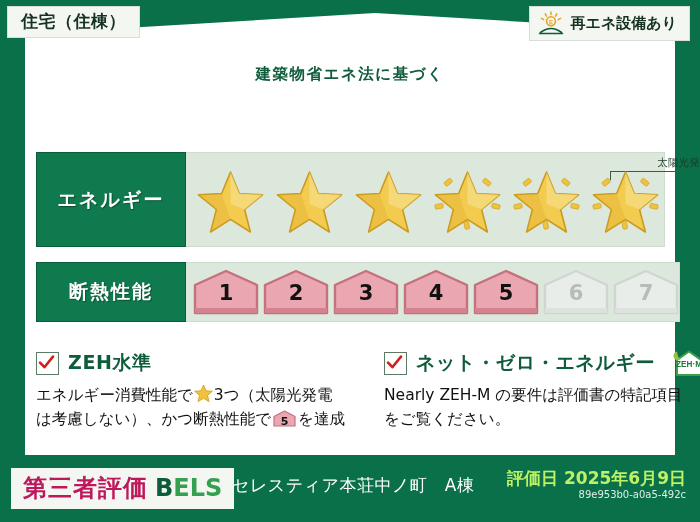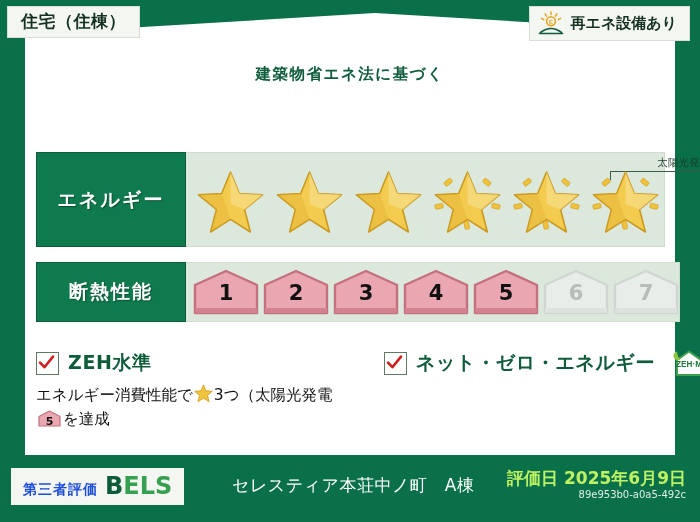--- a/index.html
+++ b/index.html
@@ -129,21 +129,21 @@
     font-family:"DejaVu Sans","Liberation Sans",sans-serif;
   }
 
   
   .footer{position:absolute;left:0;right:0;top:455px;height:67px;background:#0a7049;}
   .bels{
     position:absolute;left:11px;top:13px;background:#f4f6f2;
     padding:4px 12px 5px 12px;display:flex;align-items:baseline;gap:7px;
     font-family:"DejaVu Sans","Liberation Sans",sans-serif;
   }
-  .bels-jp{font-size:14px;font-weight:bold;color:#1d4ed8;letter-spacing:1px;}
+  .bels-jp{font-size:24px;font-weight:bold;color:#be185d;letter-spacing:1px;}
   .bels-b{font-size:24px;font-weight:bold;color:#0d5c39;letter-spacing:0;}
   .bels-els{font-size:24px;font-weight:bold;color:#35a04f;letter-spacing:0;}
   .bldg{
     position:absolute;left:232px;top:19px;color:#fff;font-size:17px;
     font-family:"DejaVu Sans","Liberation Sans",sans-serif;letter-spacing:.5px;
   }
   .date{
     position:absolute;right:14px;top:12px;color:#bef264;font-size:17px;font-weight:bold;
     font-family:"DejaVu Sans","Liberation Sans",sans-serif;text-align:right;
   }
@@ -322,21 +322,21 @@
         </svg>
       </span>
       <span class="zeh-title">ZEH水準</span>
     </div>
     <div class="zeh-body">
       <span>エネルギー消費性能で</span><span class="inline-star">
         <svg viewBox="0 0 20 20">
           <polygon points="10,1 12.6,7.2 19.3,7.6 14.2,12 15.8,18.6 10,15 4.2,18.6 5.8,12 0.7,7.6 7.4,7.2" fill="#f0c33c" stroke="#d39f22" stroke-width="0.9" stroke-linejoin="round"></polygon>
         </svg>
       </span><span>3つ（太陽光発電</span><br>
-      <span class="inline-grade">
+      <span>は考慮しない）、かつ断熱性能で</span><span class="inline-grade">
         <svg viewBox="0 0 23 17">
           <polygon points="1,16 1,6.5 11.5,1 22,6.5 22,16" fill="#eba7b1" stroke="#c4707f" stroke-width="1.2" stroke-linejoin="round"></polygon>
         </svg>
         <b>5</b>
       </span><span>を達成</span>
     </div>
   </div>
 
   <div class="zeh right">
     <div class="zeh-head">
@@ -351,20 +351,21 @@
           <path d="M9 26 L9 11 L21 2.5 L33 11 L33 26 Z" fill="#fff" stroke="#3d9e4e" stroke-width="2" stroke-linejoin="round"></path>
           <path d="M9.5 11.5 C4 10 4.5 3.5 9 2.5 C9.5 6.5 10.5 9 12.5 10.2 Z" fill="#8cc63f"></path>
           <text x="21" y="17.6" font-size="8.2" font-weight="bold" fill="#1f7a3a" text-anchor="middle" font-family="Liberation Sans, sans-serif">ZEH·M</text>
         </svg>
         <span class="zehm-small">
           <span>Nearly</span><br>
           <span>ZEH-M</span>
         </span>
       </span>
     </div>
+    <div class="zeh-body">Nearly ZEH-M の要件は評価書の特記項目をご覧ください。</div>
   </div>
 
   <div class="footer">
     <div class="bels">
       <span class="bels-jp">第三者評価</span>
       <span><span class="bels-b">B</span><span class="bels-els">ELS</span></span>
     </div>
     <div class="bldg">セレスティア本荘中ノ町　A棟</div>
     <div class="date">評価日 2025年6月9日</div>
     <div class="uid">89e953b0-a0a5-492c</div>

